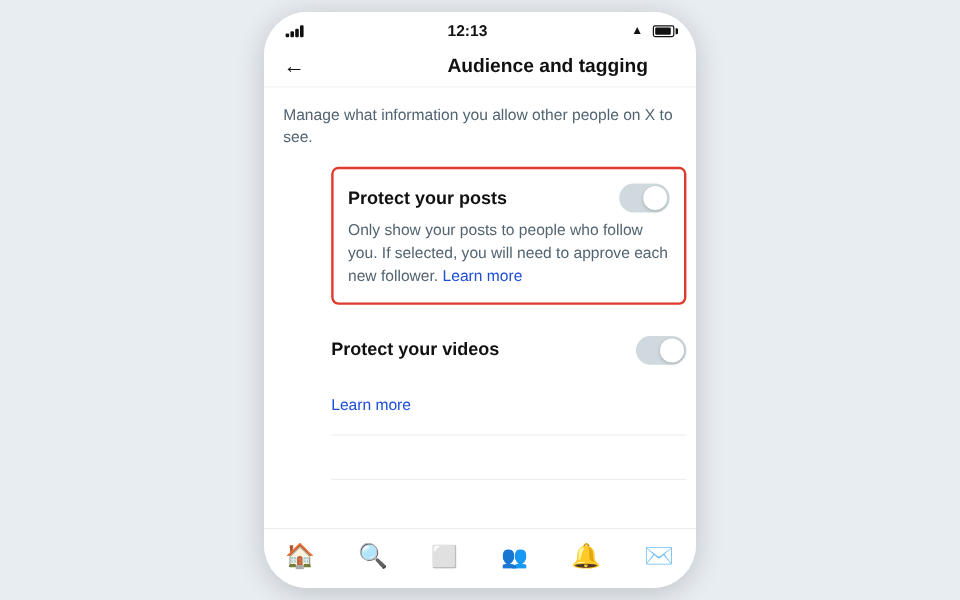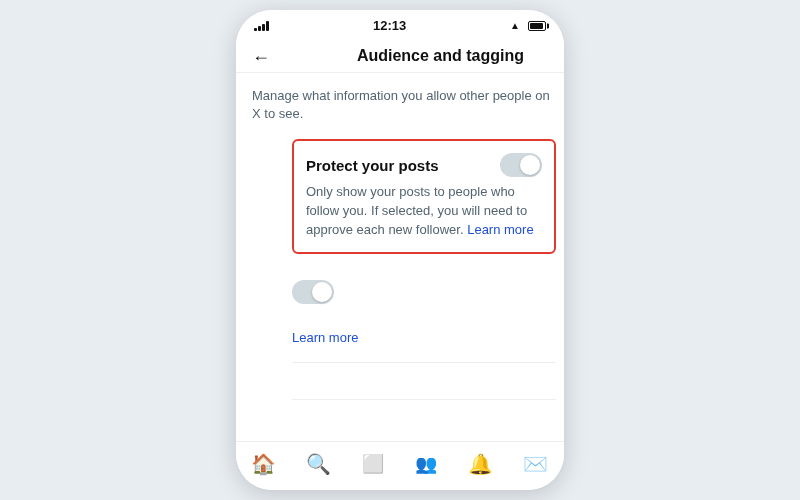--- a/index.html
+++ b/index.html
@@ -8,21 +8,21 @@
       background: #e8edf2;
       display: flex;
       justify-content: center;
       align-items: center;
       height: 500px;
       width: 800px;
       font-family: -apple-system, BlinkMacSystemFont, 'Segoe UI', sans-serif;
     }
 
     .phone {
-      width: 328px;
+      width: 360px;
       height: 480px;
       background: #fff;
       border-radius: 36px;
       overflow: hidden;
       display: flex;
       flex-direction: column;
       box-shadow: 0 4px 24px rgba(0,0,0,0.18);
     }
 
     .status-bar {
@@ -244,20 +244,21 @@
         <div class="toggle"></div>
       </div>
       <p class="section-desc">
         <span>Only show your posts to people who follow you. If selected, you will need to approve each new follower.</span>
         <a class="learn-more" href="#">Learn more</a>
       </p>
     </div>
 
     <div class="section">
       <div class="section-header">
+        <span class="section-title">Protect your videos</span>
         <div class="toggle"></div>
       </div>
       <p class="section-desc">
         <br>
         <a class="learn-more" href="#">Learn more</a>
       </p>
     </div>
 
     <div class="section" style="padding: 14px 0;">
       

